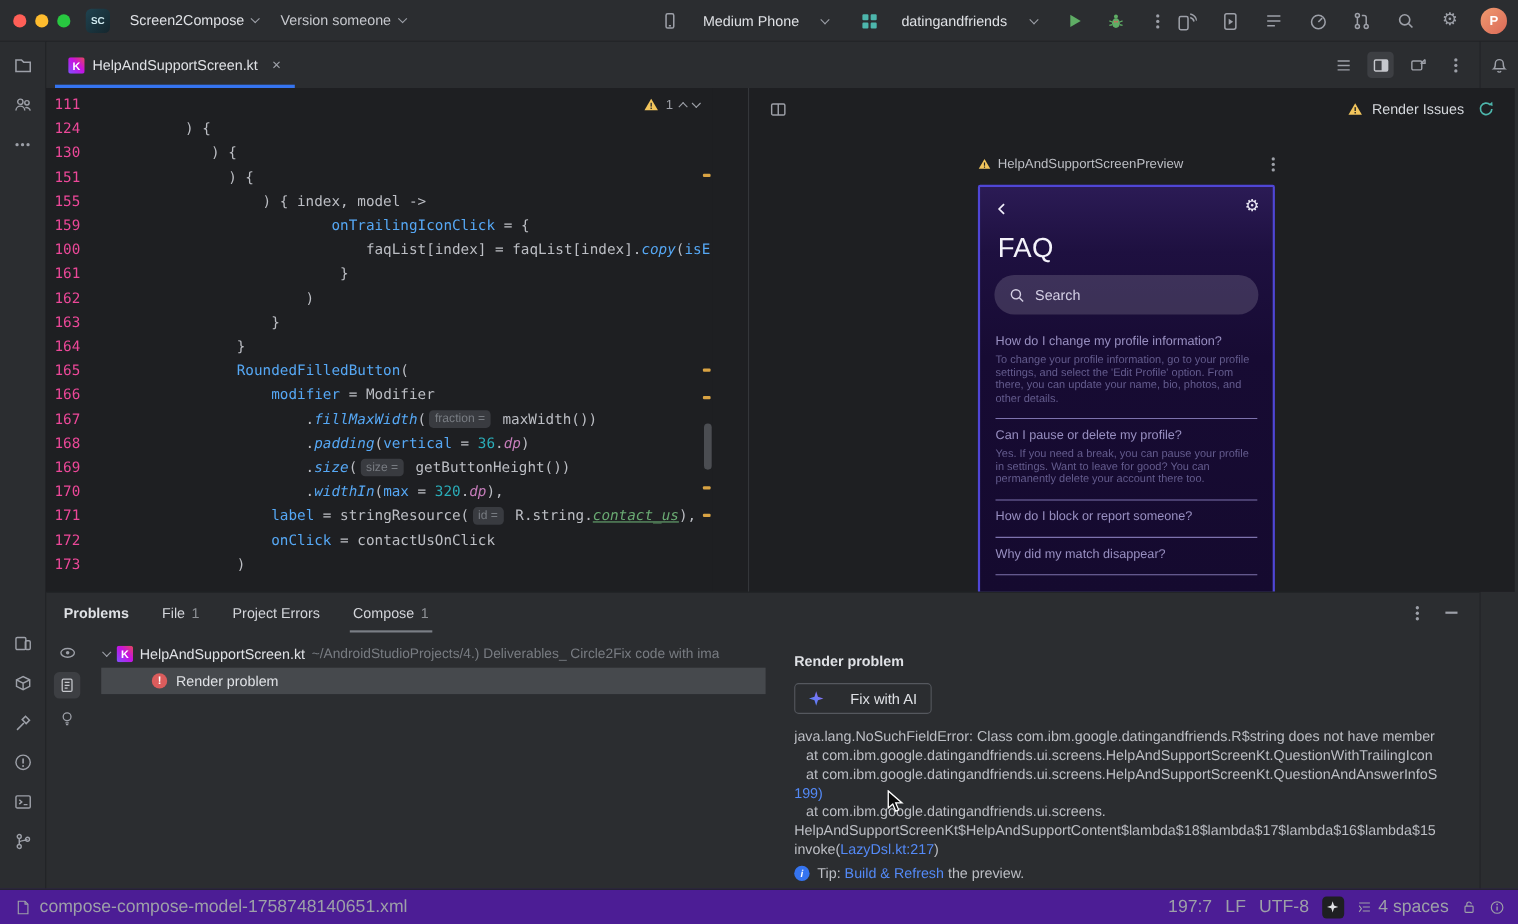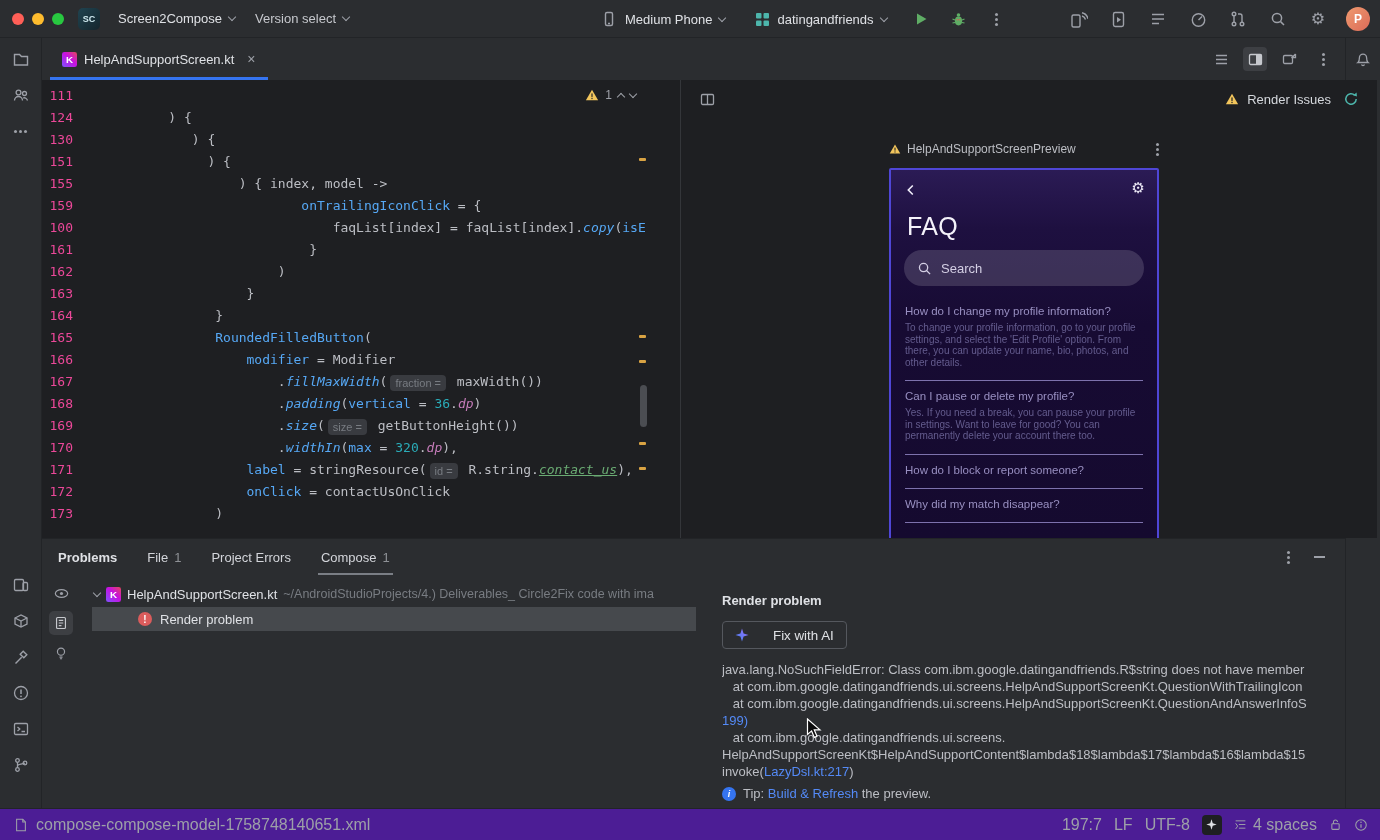--- a/index.html
+++ b/index.html
@@ -21,21 +21,21 @@
   .scicon { width:22px; height:22px; border-radius:5px; margin-right:8px;
     background:linear-gradient(135deg,#1f4350,#15262d); color:#cfe9ef;
     font-size:9px; font-weight:700; display:flex; align-items:center; justify-content:center; }
   .tb-menu { display:flex; align-items:center; gap:7px; padding:0 10px; height:26px; border-radius:4px; color:#dfe1e5; }
   .tb-menu.dim { color:#c6c8cd; }
   .cdn { display:inline-block; width:6px; height:6px;
     border-right:1.5px solid #9da0a8; border-bottom:1.5px solid #9da0a8;
     transform:rotate(45deg); margin-top:-3px; }
   .cup { transform:rotate(-135deg); margin-top:3px; }
   .tb-center { position:absolute; left:592px; top:0; height:38px; display:flex; align-items:center; gap:14px; }
-  .widget { display:flex; align-items:center; gap:7px; padding:0 8px; height:28px; border-radius:4px;justify-content:center; }
+  .widget { display:flex; align-items:center; gap:21px; padding:0 8px; height:28px; border-radius:4px;justify-content:center; }
   .tb-right { position:absolute; right:10px; top:0; height:38px; display:flex; align-items:center; gap:16px; }
   .tbtn { width:24px; height:24px; border-radius:4px; display:flex; align-items:center; justify-content:center; }
   .avatar { width:24px; height:24px; border-radius:50%; background:linear-gradient(135deg,#ef9a6f,#db6a58);
     color:#fff; font-size:12px; font-weight:700; display:flex; align-items:center; justify-content:center; }
   .dots-v { width:3px; height:3px; border-radius:50%; background:#9da0a8;
     box-shadow:0 -5px 0 #9da0a8, 0 5px 0 #9da0a8; }
   .dots-h { width:3px; height:3px; border-radius:50%; background:#9da0a8;
     box-shadow:-5px 0 0 #9da0a8, 5px 0 0 #9da0a8; }
   .gearglyph { font-size:16px; line-height:1; color:#9da0a8; }
 
@@ -156,21 +156,21 @@
     <span class="tl red"></span>
     <span class="tl yellow"></span>
     <span class="tl green"></span>
   </div>
   <span class="scicon">SC</span>
   <div class="tb-menu">
     <span>Screen2Compose</span>
       <span class="cdn"></span>
   </div>
   <div class="tb-menu dim">
-    <span>Version select</span>
+    <span>Version someone</span>
       <span class="cdn"></span>
   </div>
 
   <div class="tb-center">
     <div class="widget">
       <span class="ico">
         <svg width="18" height="18" viewBox="0 0 18 18" fill="none" stroke="#9da0a8" stroke-width="1.4">
             <rect x="5.5" y="2.5" width="7" height="13" rx="1.5"></rect>
             <path d="M8 13.5h2"></path>
           </svg>

